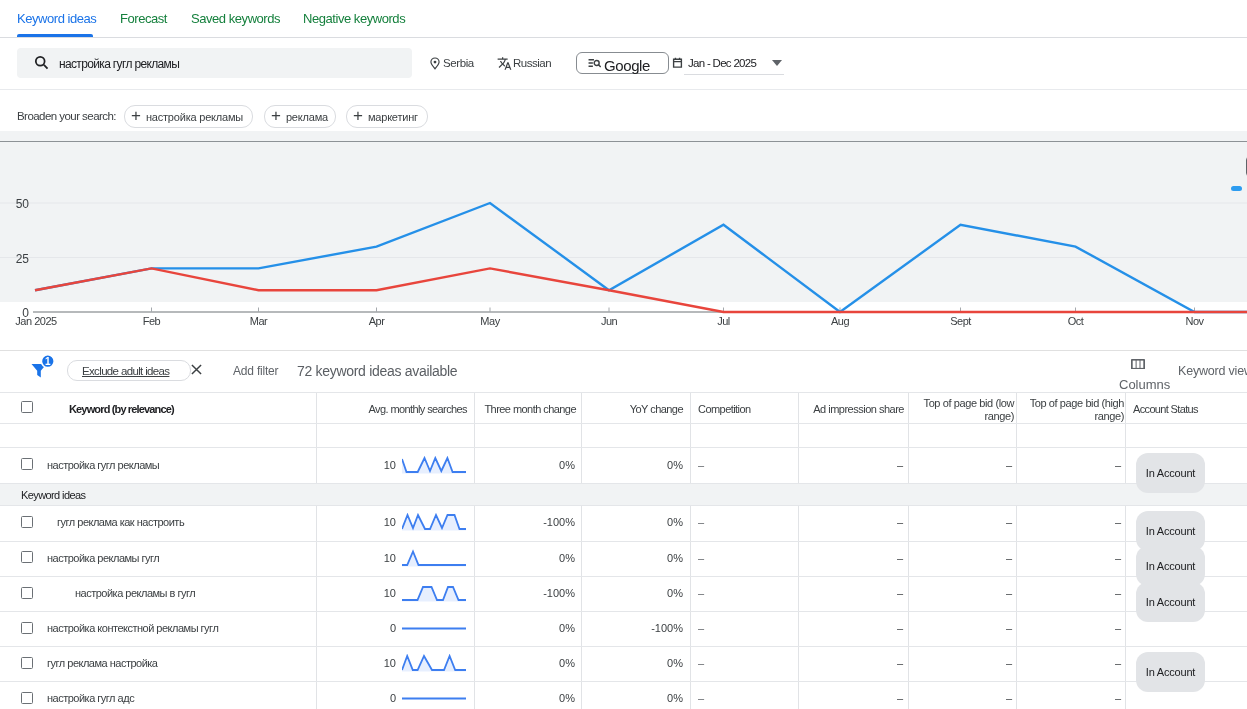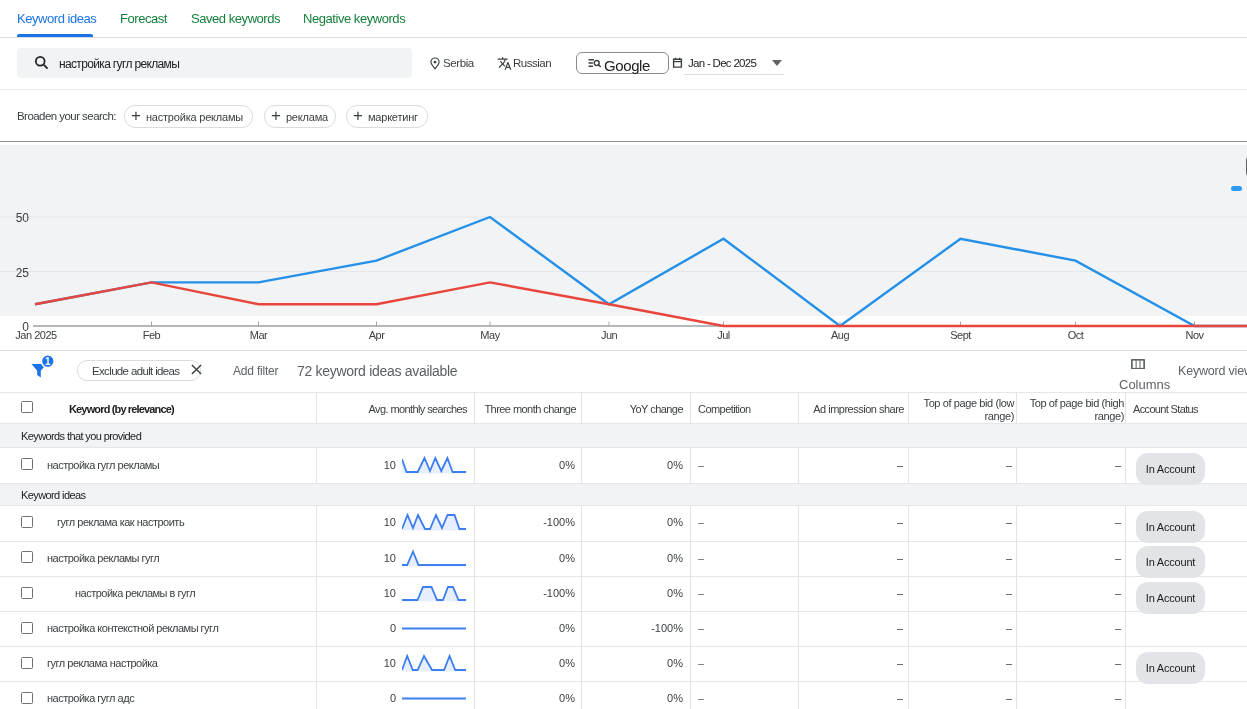--- a/index.html
+++ b/index.html
@@ -10,21 +10,21 @@
 .chip{position:absolute;height:20px;border:1px solid #dadce0;border-radius:11px;background:#fff;
   display:flex;align-items:center;font-size:11px;letter-spacing:-0.2px;color:#3c4043;white-space:nowrap;}
 .vline{position:absolute;width:1px;background:#e1e3e6;}
 .hline{position:absolute;height:1px;background:#e4e6e9;left:0;width:1247px;}
 .sectionrow{position:absolute;left:0;width:1247px;background:#f1f3f4;font-size:11px;letter-spacing:-0.6px;color:#202124;display:flex;align-items:center;}
 .cb{position:absolute;width:10px;height:10px;border:1.5px solid #6b7075;border-radius:1.5px;background:#fff;}
 .kw{position:absolute;font-size:11px;letter-spacing:-0.5px;color:#3c4043;left:47px;white-space:nowrap;}
 .num{position:absolute;font-size:11px;color:#3c4043;text-align:right;white-space:nowrap;}
 .hdr{position:absolute;font-size:11px;letter-spacing:-0.5px;color:#3c4043;text-align:right;white-space:nowrap;}
 .dash{position:absolute;font-size:11px;color:#5f6368;}
-.pill{position:absolute;left:1136px;width:69px;height:32px;background:#e2e4e7;border-radius:12px;letter-spacing:-0.2px;
+.pill{position:absolute;left:1136px;width:69px;height:40px;background:#e2e4e7;border-radius:12px;letter-spacing:-0.2px;
   font-size:11px;color:#202124;display:flex;align-items:center;justify-content:center;}
 </style>
 </head>
 <body>
 <div id="page">
 
 <div class="tab" style="left:17px;color:#1a73e8;">Keyword ideas</div>
 <div class="tab" style="left:120px;">Forecast</div>
 <div class="tab" style="left:191px;">Saved keywords</div>
 <div class="tab" style="left:303px;">Negative keywords</div>
@@ -75,21 +75,21 @@
 <div class="chip" style="left:264px;top:105px;width:70px;height:21px;">
   <span style="font-size:17px;color:#3c4043;margin-left:6px;margin-top:-2px;letter-spacing:0;">+</span>
       <span style="margin-left:5px;">реклама</span>
     </div>
 <div class="chip" style="left:346px;top:105px;width:80px;height:21px;">
   <span style="font-size:17px;color:#3c4043;margin-left:6px;margin-top:-2px;letter-spacing:0;">+</span>
       <span style="margin-left:5px;">маркетинг</span>
     </div>
 
 <div class="abs" style="left:0;top:140.5px;width:1247px;height:1.8px;background:#8d9296;z-index:9;"></div>
-<div class="abs" style="left:0;top:145px;width:1247px;height:171px;background:#f1f3f4;">
+<div class="abs" style="left:0;top:131px;width:1247px;height:171px;background:#f1f3f4;">
 <svg width="1247" height="204" viewBox="0 0 1247 204">
   <line x1="0" y1="72" x2="1247" y2="72" stroke="#e5e7ea" stroke-width="1"></line>
   <line x1="0" y1="126.5" x2="1247" y2="126.5" stroke="#e5e7ea" stroke-width="1"></line>
   <line x1="33" y1="181" x2="1247" y2="181" stroke="#6e7479" stroke-width="1.1"></line>
   <g stroke="#a5a9ad" stroke-width="1">
     <line x1="151.5" y1="176.5" x2="151.5" y2="181"></line>
           <line x1="258.5" y1="176.5" x2="258.5" y2="181"></line>
     <line x1="376.5" y1="176.5" x2="376.5" y2="181"></line>
           <line x1="490" y1="176.5" x2="490" y2="181"></line>
     <line x1="609" y1="176.5" x2="609" y2="181"></line>
@@ -119,21 +119,21 @@
 </div>
 <div class="abs" style="left:1231px;top:186px;width:11px;height:4.5px;border-radius:2.5px;background:#2d9cf0;"></div>
 <div class="abs" style="left:1245.5px;top:155.5px;width:10px;height:19px;background:#f8f9fa;border:1.5px solid #5f6368;border-radius:4px;"></div>
 
 <div class="abs" style="left:0;top:350px;width:1247px;height:1px;background:#e0e0e0;"></div>
 <svg class="abs" style="left:29px;top:353px;" width="27" height="28" viewBox="0 0 27 28">
   <path fill="#1a73e8" d="M2.5 11 L17.5 11 L11.8 17.8 L11.8 24.5 L8.2 22 L8.2 17.8 Z"></path>
   <circle cx="18.8" cy="8.2" r="6.4" fill="#1a73e8" stroke="#fff" stroke-width="1.6"></circle>
   <text x="18.8" y="11.8" font-size="10" fill="#fff" text-anchor="middle" font-weight="bold">1</text>
 </svg>
-<div class="chip" style="left:77px;top:360px;width:122px;height:19px;border-radius:10px;font-size:11.5px;letter-spacing:-0.65px;">
+<div class="chip" style="left:67px;top:360px;width:122px;height:19px;border-radius:10px;font-size:11.5px;letter-spacing:-0.65px;text-decoration:underline;">
   <span style="margin-left:14px;">Exclude adult ideas</span>
     </div>
 <svg class="abs" style="left:191px;top:364px;" width="11" height="11" viewBox="0 0 12 12">
       <path stroke="#3c4043" stroke-width="1.6" d="M1 1l10 10M11 1L1 11"></path>
     </svg>
 <div class="abs" style="left:233px;top:364px;font-size:12px;letter-spacing:-0.2px;color:#5f6368;">Add filter</div>
 <div class="abs" style="left:297px;top:363px;font-size:14px;letter-spacing:-0.3px;color:#5a5e63;">72 keyword ideas available</div>
 <svg class="abs" style="left:1131px;top:358.5px;" width="14" height="10.5" viewBox="0 0 14 10.5">
       <g fill="#5f6368">
         <rect x="0" y="0" width="14" height="10.5" rx="0.8"></rect>
@@ -166,23 +166,20 @@
 <div class="cb" style="left:21px;top:401px;"></div>
 <div class="abs" style="left:47px;top:403px;font-size:11px;font-weight:bold;letter-spacing:-0.85px;color:#202124;padding-left:22px;">Keyword (by relevance)</div>
 <div class="hdr" style="right:780px;top:403px;letter-spacing:-0.6px;">Avg. monthly searches</div>
 <div class="hdr" style="right:671px;top:403px;letter-spacing:-0.55px;">Three month change</div>
 <div class="hdr" style="right:564px;top:403px;letter-spacing:-0.55px;">YoY change</div>
 <div class="hdr" style="left:698px;top:403px;text-align:left;letter-spacing:-0.55px;">Competition</div>
 <div class="hdr" style="right:343px;top:403px;letter-spacing:-0.5px;">Ad impression share</div>
 <div class="hdr" style="right:233px;top:397px;letter-spacing:-0.4px;line-height:13px;">Top of page bid (low<br>range)</div>
 <div class="hdr" style="right:123px;top:397px;letter-spacing:-0.4px;line-height:13px;">Top of page bid (high<br>range)</div>
 <div class="hdr" style="left:1133px;top:403px;text-align:left;letter-spacing:-0.65px;">Account Status</div>
-<div class="sectionrow" style="top:424px;height:23px;">
-      <span style="margin-left:21px;">Keywords that you provided</span>
-    </div>
 <div class="sectionrow" style="top:484px;height:21px;">
       <span style="margin-left:21px;">Keyword ideas</span>
     </div>
 <div class="cb" style="left:21px;top:458.0px;"></div>
 <div class="kw" style="top:458.5px;">настройка гугл рекламы</div>
 <div class="num" style="left:350px;top:458.5px;width:46px;">10</div>
 <svg class="abs" style="left:402px;top:455.5px;" width="64" height="19" viewBox="0 0 64 19">
       <path d="M0,3 L4.5,16 L15.7,16 L22.5,2 L28,15 L33.3,2 L39.3,15 L45.4,2 L50.6,16 L64,16 L64,17.5 L0,17.5 Z" fill="#4285f4" fill-opacity="0.13" stroke="none"></path>
       <path d="M0,3 L4.5,16 L15.7,16 L22.5,2 L28,15 L33.3,2 L39.3,15 L45.4,2 L50.6,16 L64,16" fill="none" stroke="#3d7ef0" stroke-width="1.8"></path>
     </svg>

